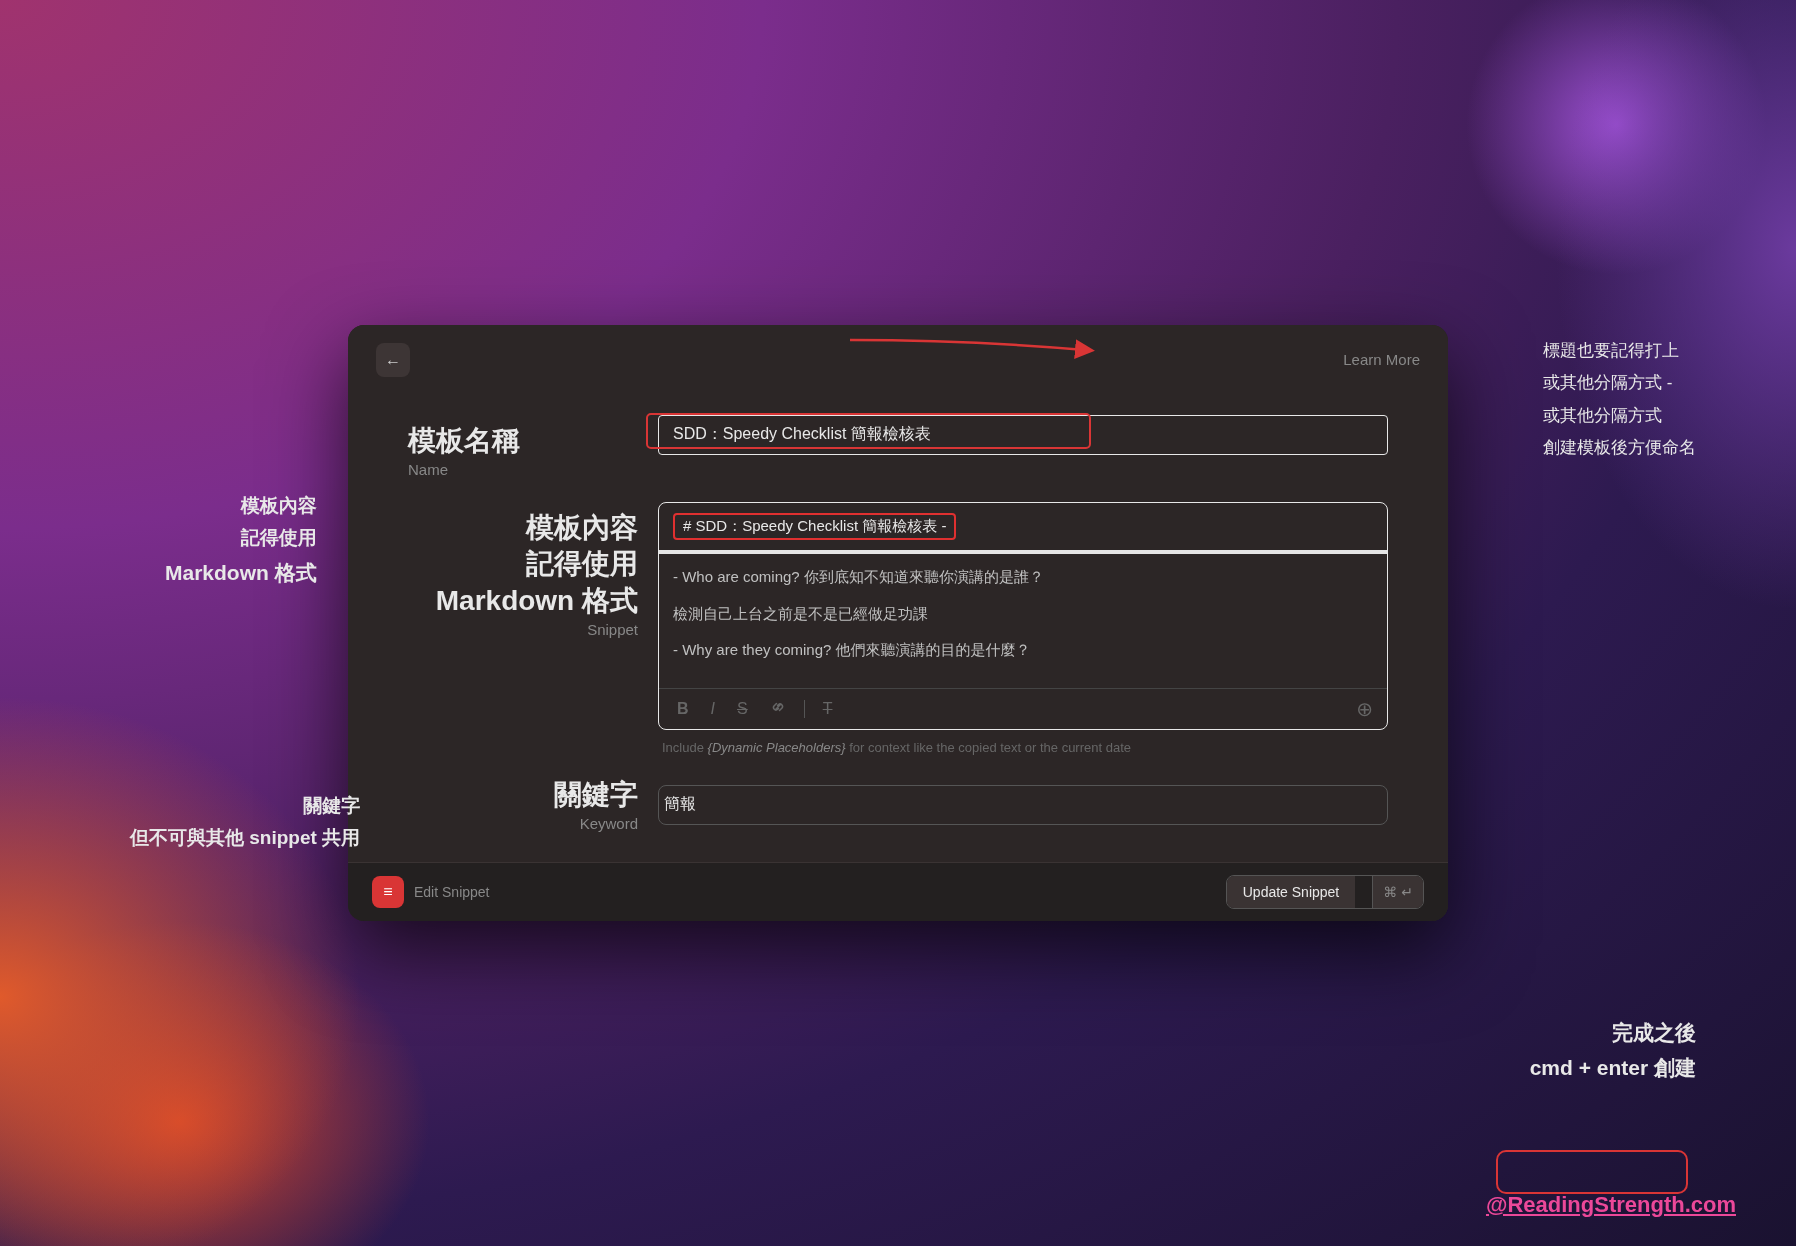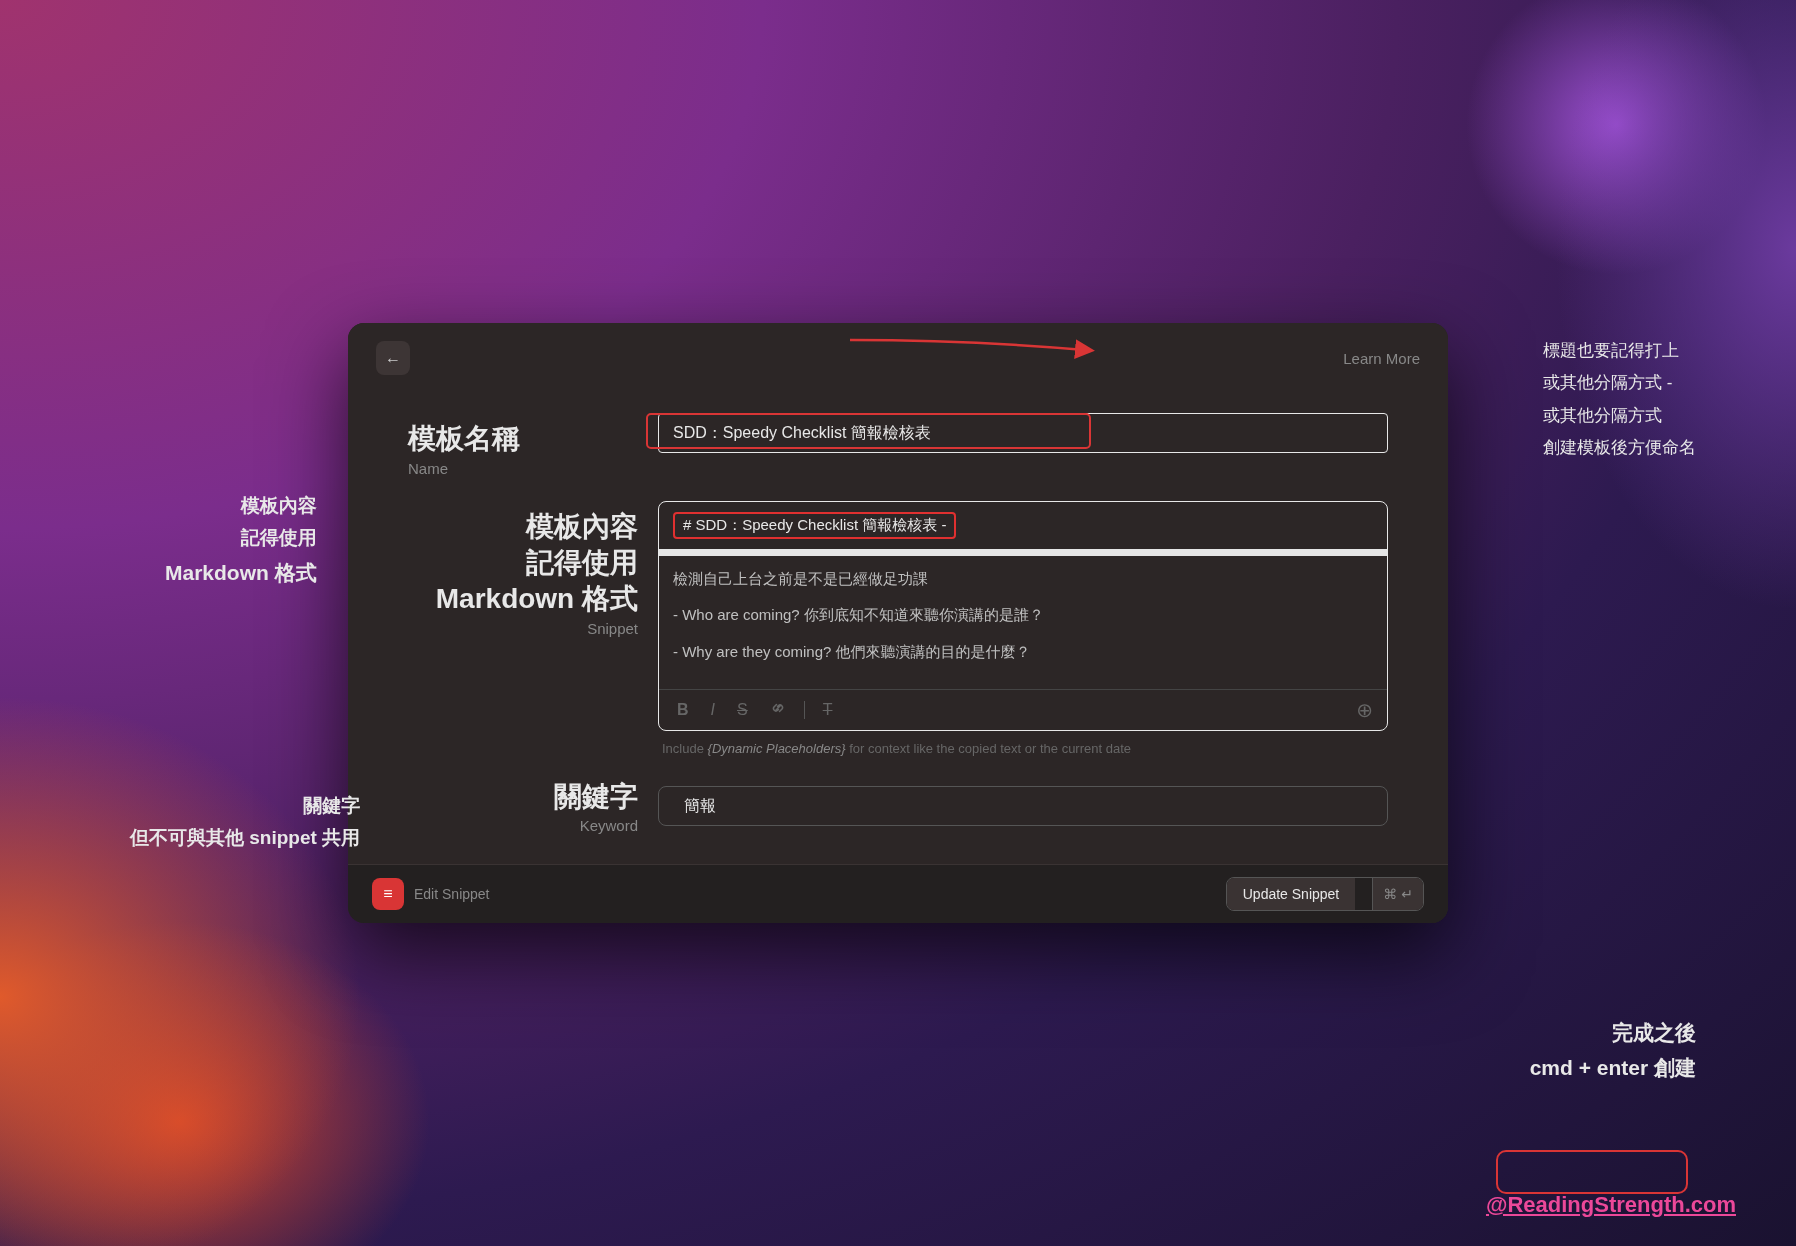--- a/index.html
+++ b/index.html
@@ -155,21 +155,21 @@
       border: 1.5px solid #e8e8e8;
       border-radius: 8px;
       overflow: hidden;
       background: transparent;
     }
 
     .snippet-header-line {
       display: flex;
       align-items: center;
       padding: 10px 14px;
-      border-bottom: 7px solid #e5e5e5;
+      border-bottom: 4px solid #e5e5e5;
       position: relative;
     }
 
     .snippet-title-highlight {
       border: 2px solid #e03030;
       border-radius: 4px;
       padding: 2px 8px;
       color: #e8e8e8;
       font-size: 15px;
       background: transparent;
@@ -244,21 +244,21 @@
       flex-direction: column;
       align-items: flex-end;
       min-width: 230px;
     }
 
     .keyword-input {
       flex: 1;
       background: transparent;
       border: 1.5px solid #555;
       border-radius: 8px;
-      padding: 10px 25px;
+      padding: 10px 5px;
       font-size: 16px;
       color: #e8e8e8;
       outline: none;
     }
 
     
     .bottom-bar {
       display: flex;
       align-items: center;
       justify-content: space-between;
@@ -359,22 +359,22 @@
           <span class="snippet-chinese">記得使用</span>
           <span class="snippet-chinese">Markdown 格式</span>
           <span class="snippet-english">Snippet</span>
         </div>
         <div style="flex:1;">
           <div class="snippet-editor">
             <div class="snippet-header-line">
               <span class="snippet-title-highlight"># SDD：Speedy Checklist 簡報檢核表 -</span>
             </div>
             <div class="snippet-body">
+              <div class="snippet-line">- Who are coming? 你到底知不知道來聽你演講的是誰？</div>
               <div class="snippet-line">檢測自己上台之前是不是已經做足功課</div>
-              <div class="snippet-line">- Who are coming? 你到底知不知道來聽你演講的是誰？</div>
               <div class="snippet-line">- Why are they coming? 他們來聽演講的目的是什麼？</div>
             </div>
             <div class="snippet-toolbar">
               <button class="toolbar-btn" style="font-weight:bold;">B</button>
               <button class="toolbar-btn" style="font-style:italic;">I</button>
               <button class="toolbar-btn" style="text-decoration:line-through;">S</button>
               <button class="toolbar-btn">
                 <svg width="16" height="16" viewBox="0 0 16 16" fill="#666">
                     <path d="M6.5 4.5L4 7a2.5 2.5 0 003.5 3.5l1-1M9.5 11.5L12 9a2.5 2.5 0 00-3.5-3.5l-1 1M6 10l4-4" stroke="#666" stroke-width="1.5" fill="none" stroke-linecap="round"></path>
                   </svg>

